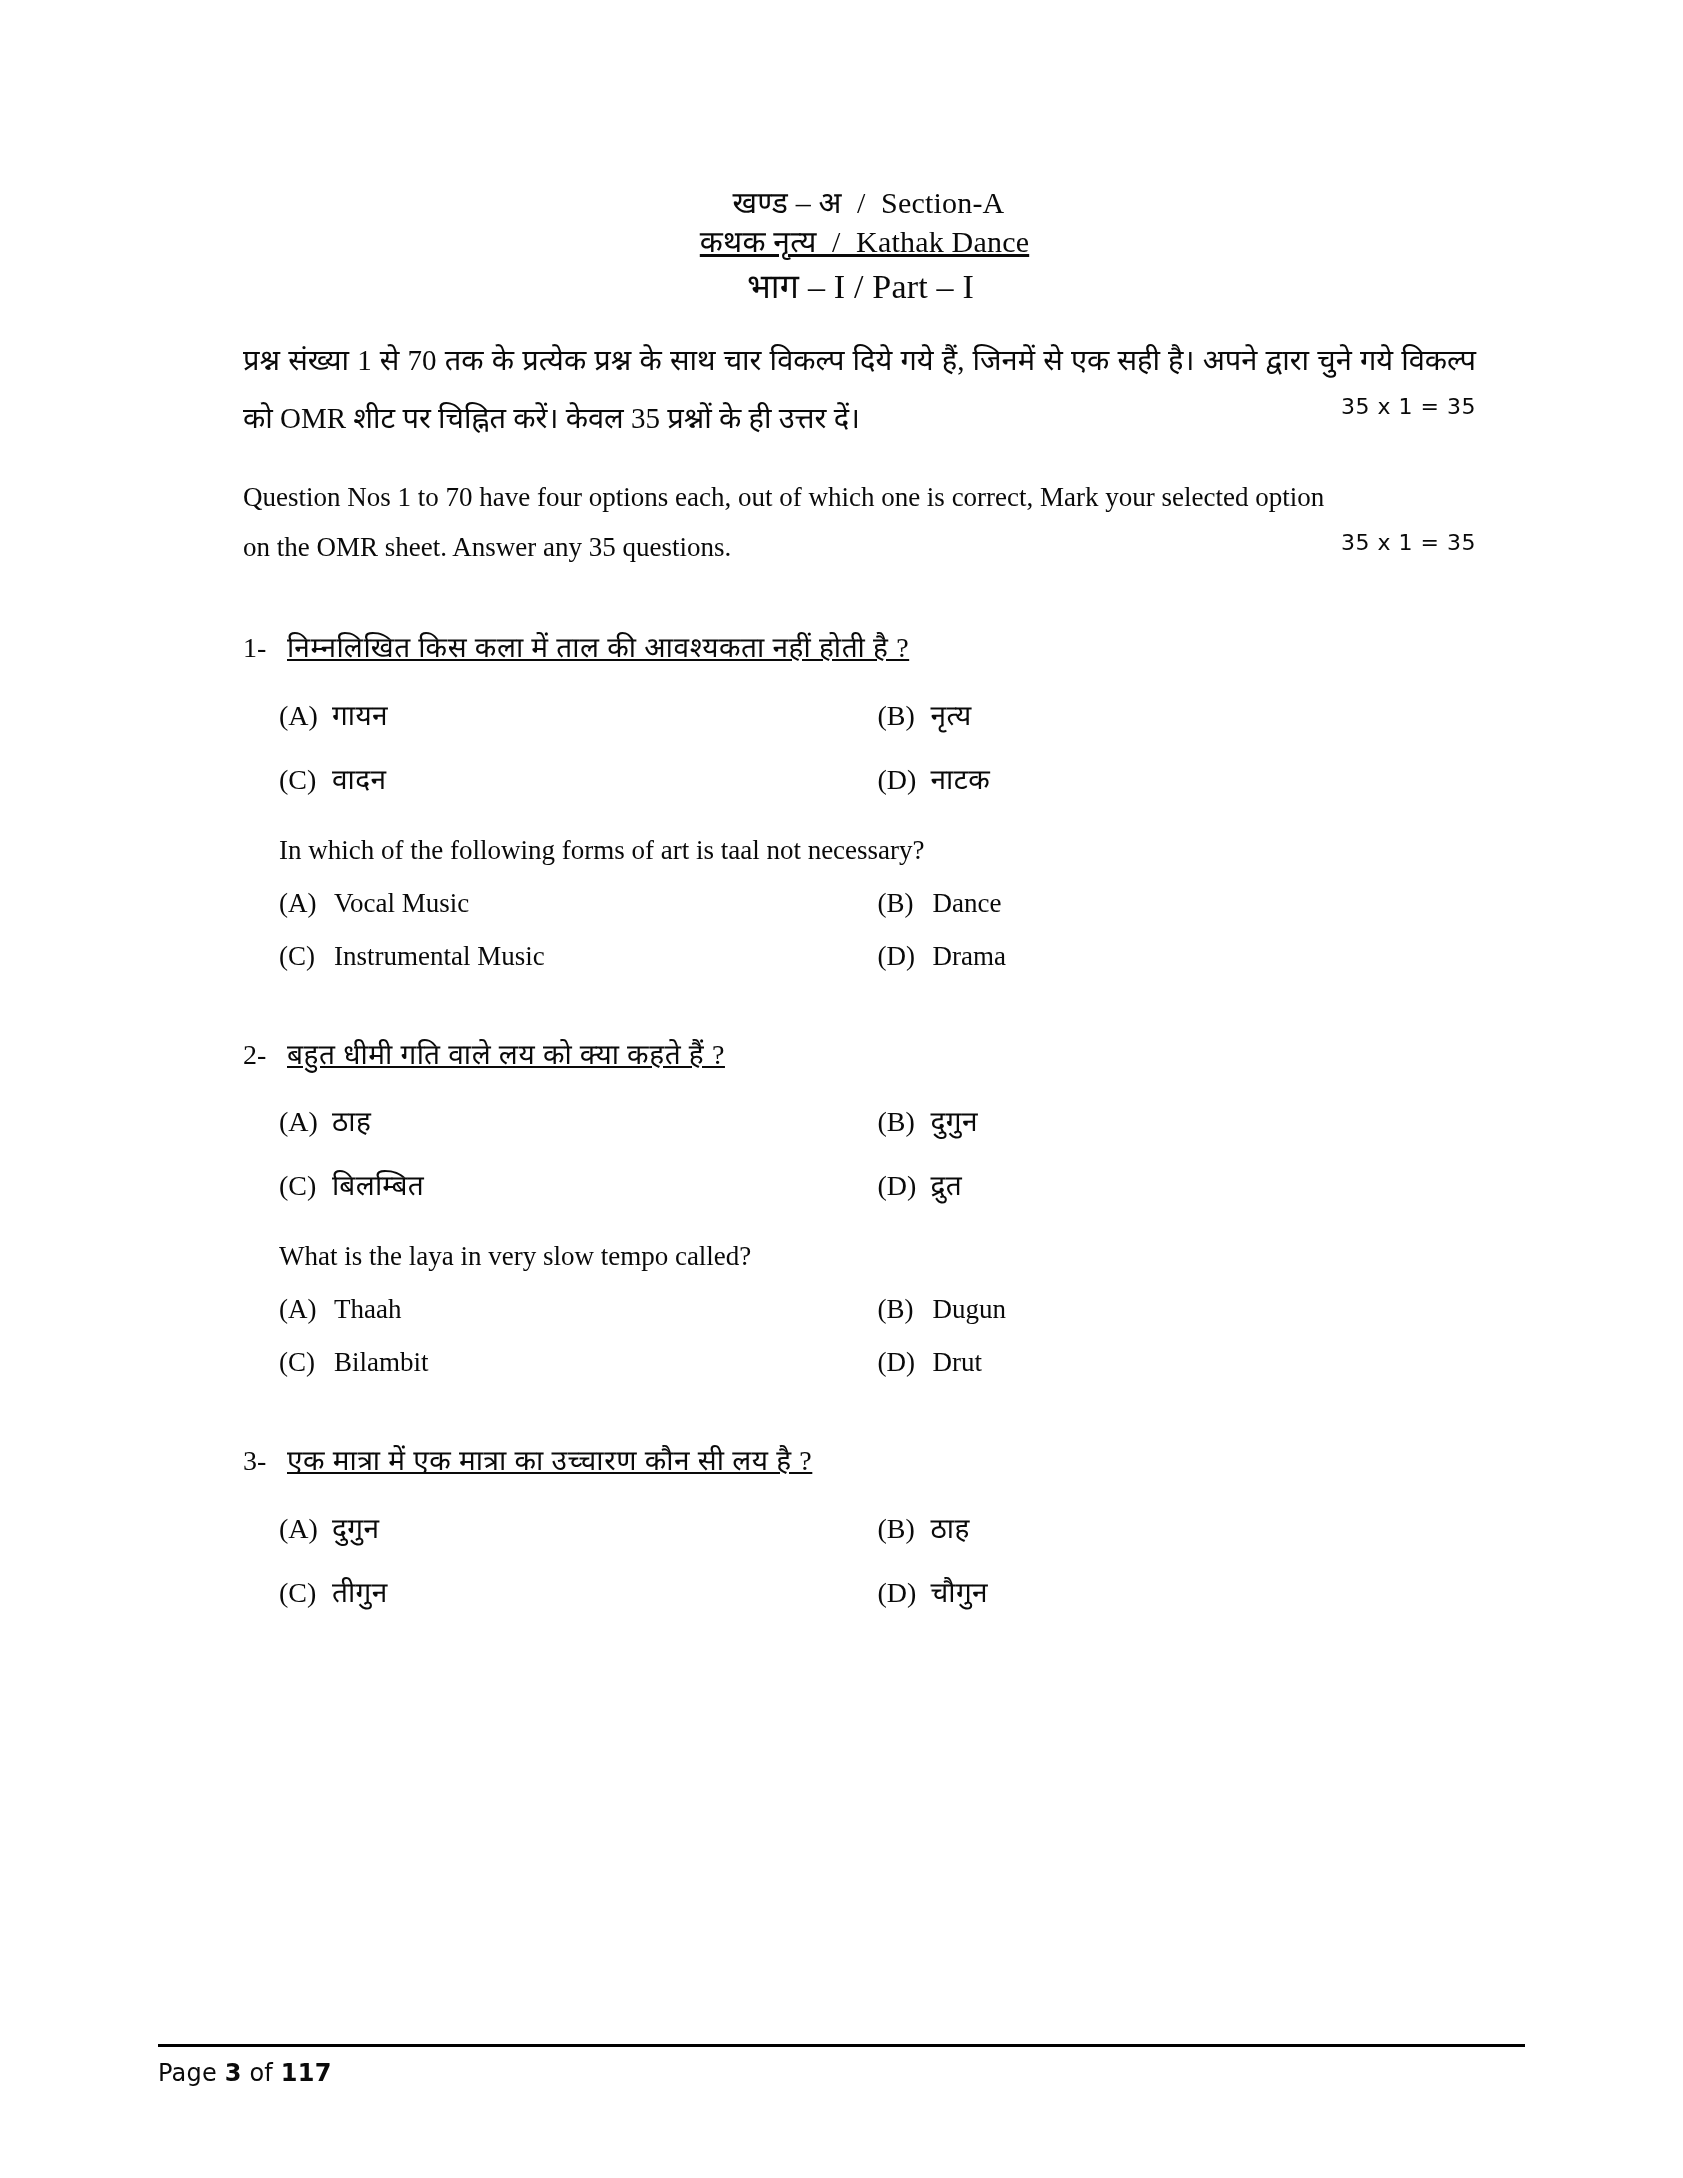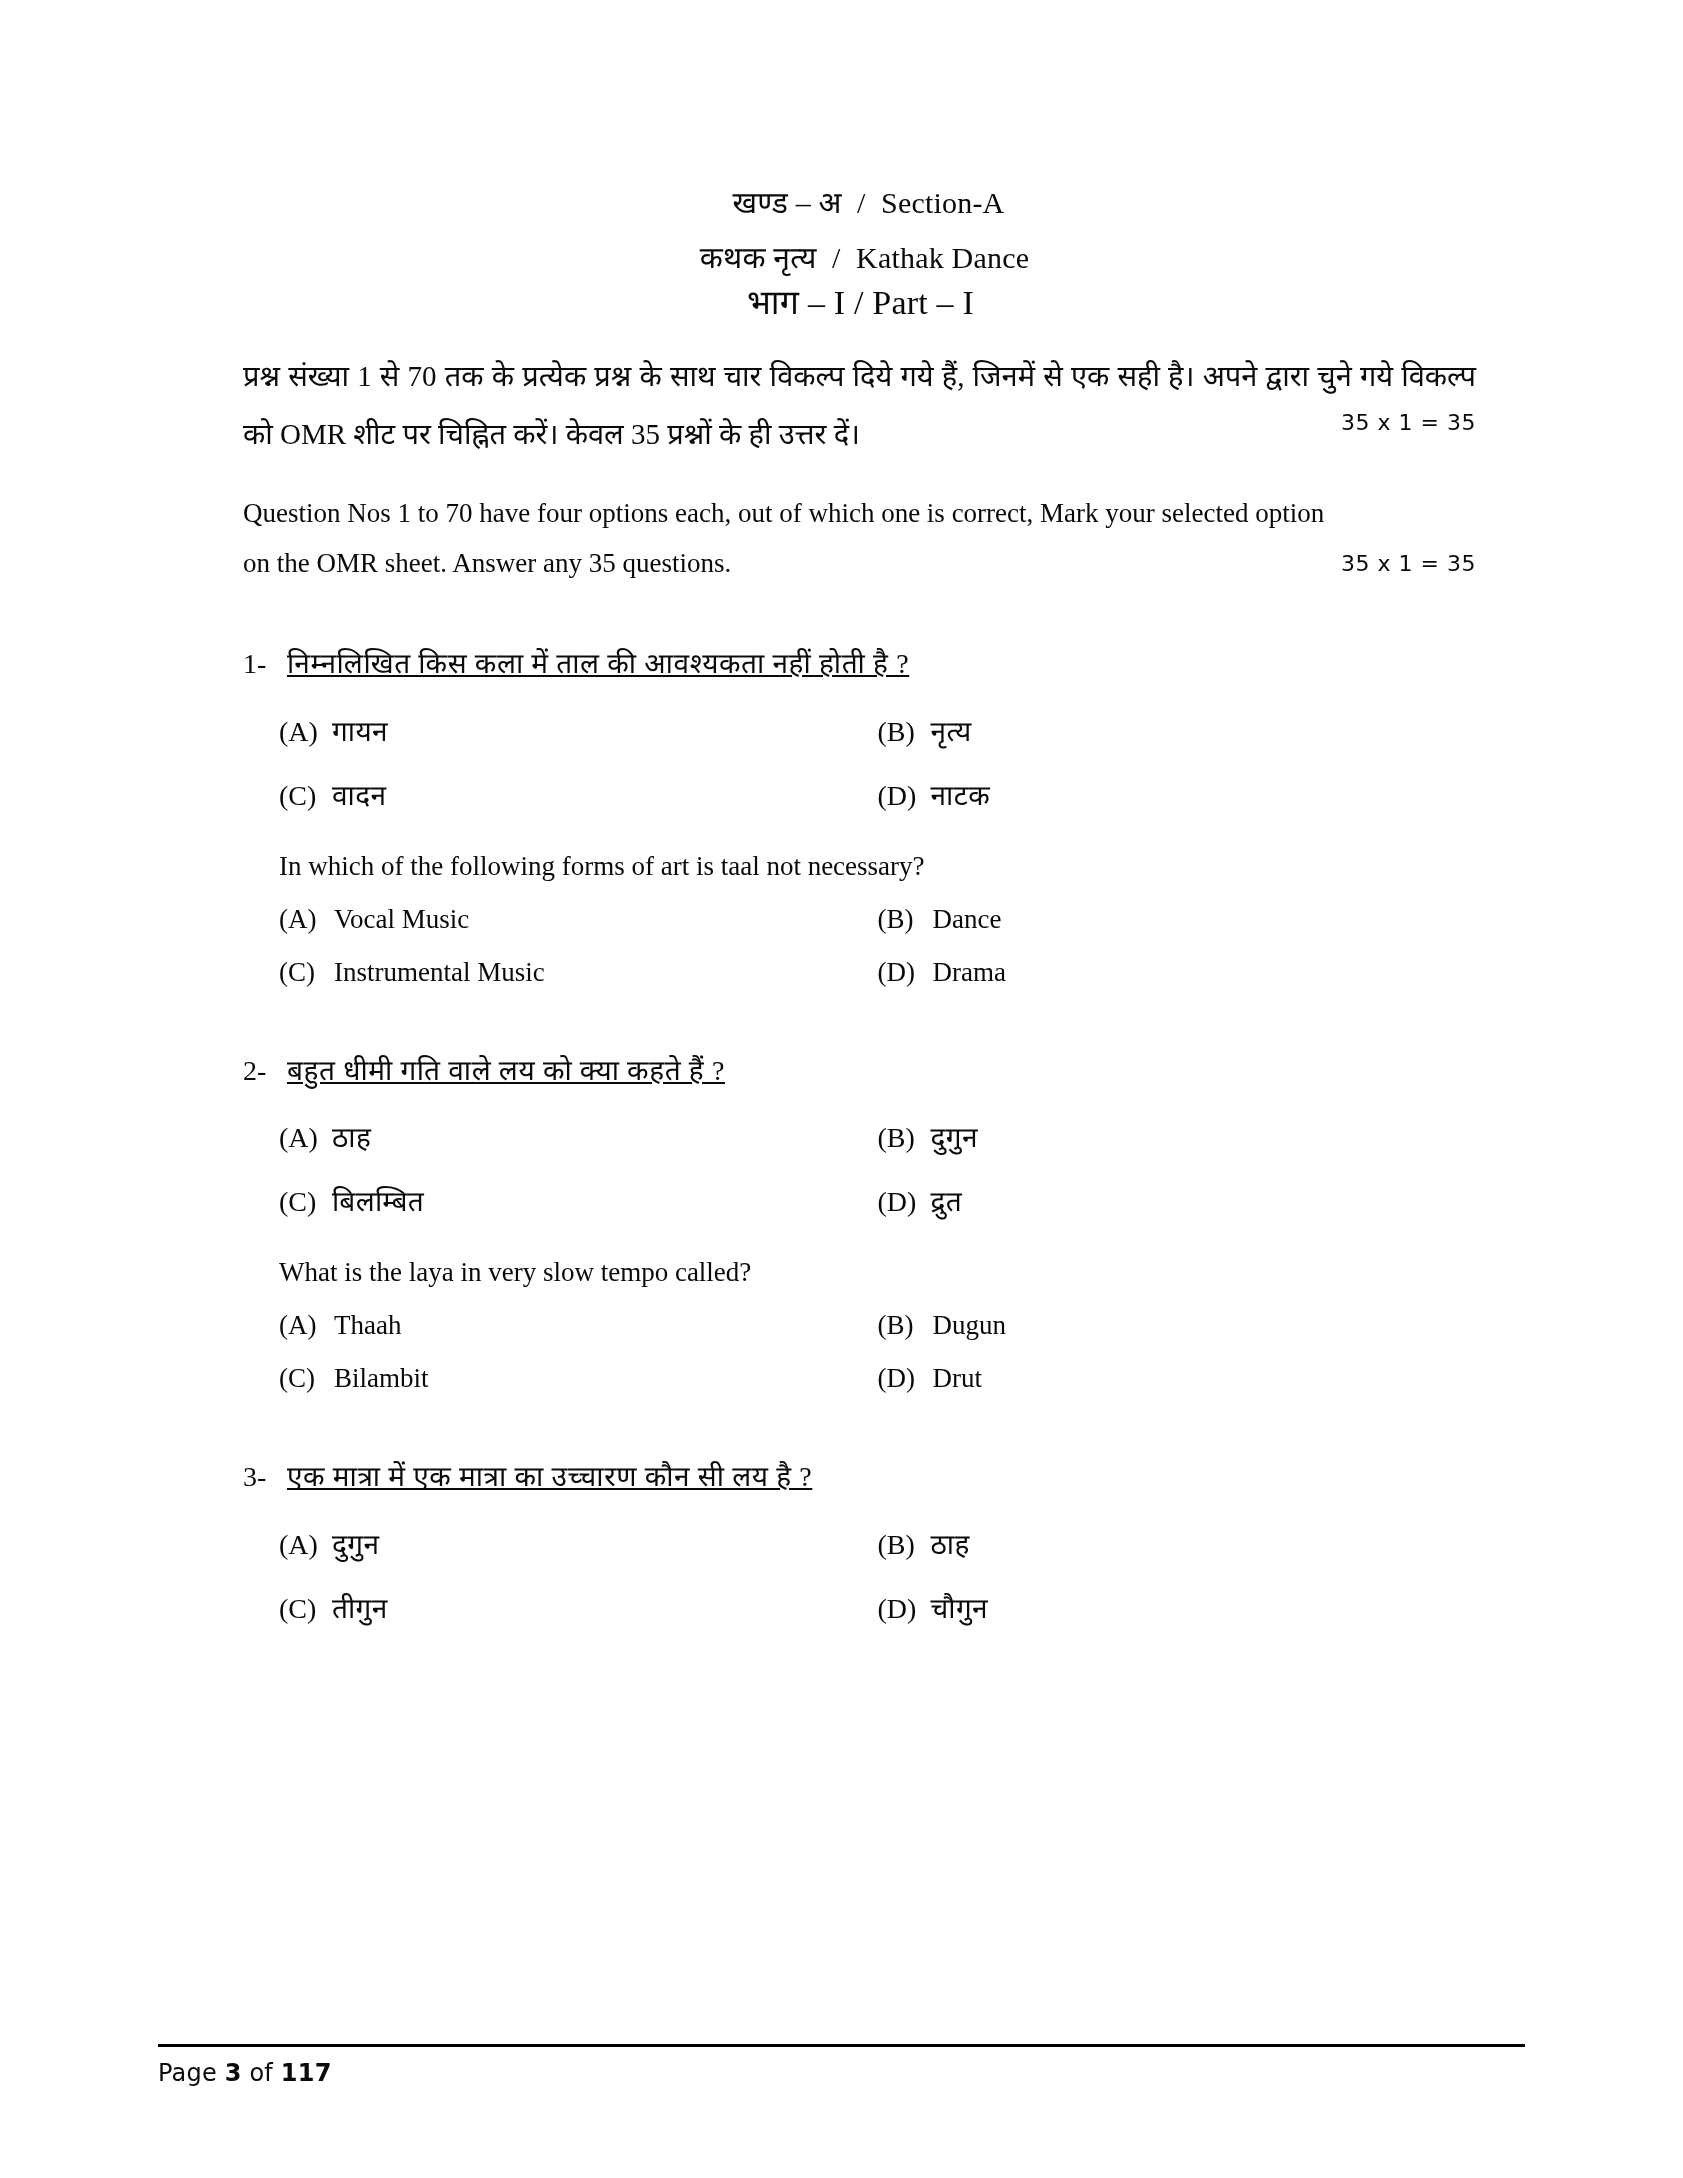--- a/index.html
+++ b/index.html
@@ -33,21 +33,21 @@
 
   
   .head-line {
     text-align: center;
     font-size: 30px;
     line-height: 1.30;
     letter-spacing: 0.2px;
     white-space: pre;
   }
   .head-1 { margin-left: 18px; }
-  .head-2 { margin-left: 10px; margin-top: 16px; }
+  .head-2 { margin-left: 10px; margin-top: 0; text-decoration: underline; }
   .head-3 { margin-left: 2px; margin-top: 4px; font-size: 34px; }
   .head-4 { margin-top: 22px; margin-left: -10px; font-size: 29px; }
 
   
   .instr-hi {
     margin-top: 22px;
     font-size: 29px;
     line-height: 2.0;
     text-align: justify;
     text-align-last: left;
@@ -72,21 +72,21 @@
     margin-top: 26px;
     font-size: 27px;
     line-height: 1.85;
     text-align: left;
   }
 
   .en-line2 {
     position: relative;
     display: flex;
     justify-content: space-between;
-    align-items: center;
+    align-items: flex-start;
   }
 
   
   .question-block { margin-top: 55px; }
   .q-stem {
     font-size: 28px;
     line-height: 1.45;
     display: flex;
     align-items: flex-start;
   }

